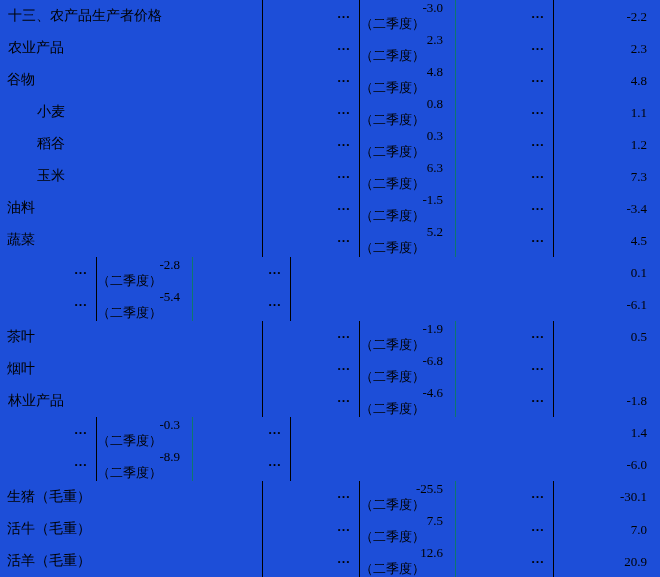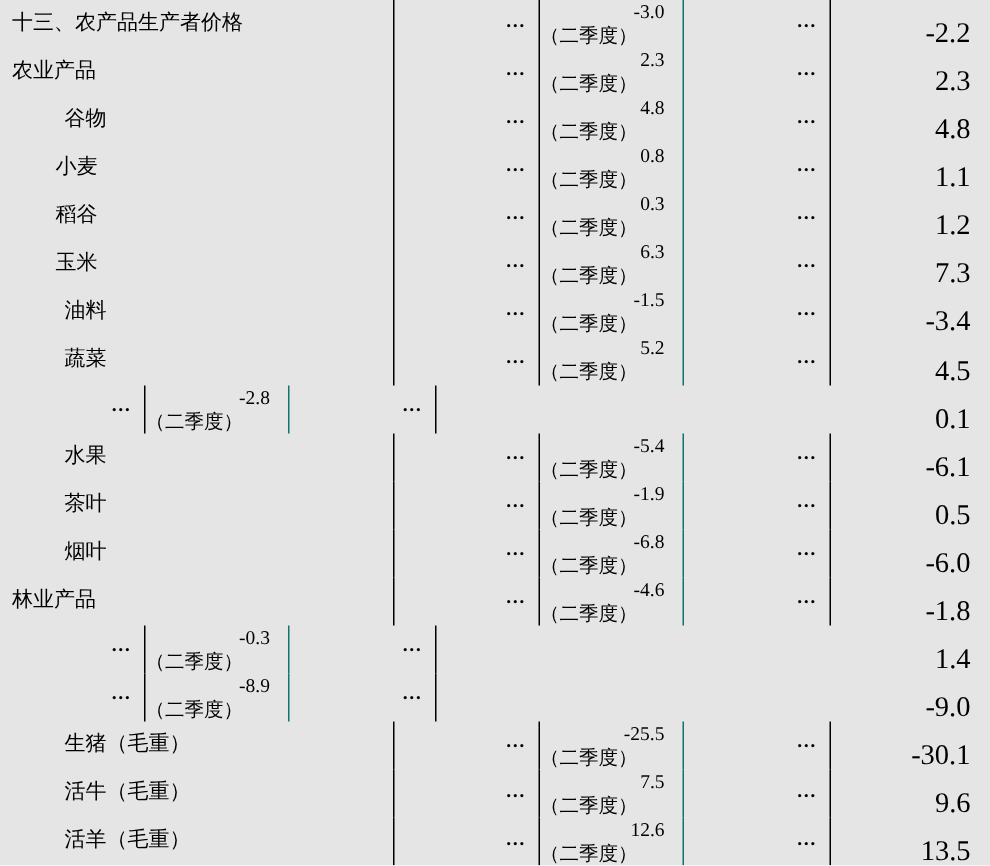--- a/index.html
+++ b/index.html
@@ -4,21 +4,21 @@
 <style>
   html, body {
     margin: 0;
     padding: 0;
     background: #ffffff;
   }
   .table-wrap {
     position: relative;
     width: 660px;
     height: 577px;
-    background: #e5e5e5;
+    background: #1d4ed8;
     overflow: hidden;
     font-family: "Liberation Serif", "DejaVu Serif", serif;
     color: #000000;
   }
   .rows {
     display: flex;
     flex-direction: column;
     width: 100%;
     height: 100%;
   }
@@ -56,29 +56,28 @@
   .c4 {
     width: 98px;
     border-right: 1px solid #000000;
     justify-content: flex-end;
     padding-right: 10px;
   }
   .c5 {
     flex: 1;
     justify-content: flex-end;
     padding-right: 13px;
-    font-size: 19px;
-    align-items: flex-end;
+    font-size: 13px;
   }
   .label {
     white-space: nowrap;
     line-height: 1;
   }
   .indent-0 { padding-left: 8px; }
-  .indent-1 { padding-left: 19px; margin-left: 24px; }
+  .indent-1 { padding-left: 7px; }
   .indent-2 { padding-left: 37px; }
   .dots {
     font-weight: bold;
     font-size: 13px;
     line-height: 1;
     transform: translateY(-3px);
     letter-spacing: -1px;
   }
   .q-value {
     text-align: right;
@@ -265,23 +264,20 @@
     </div>
     <div class="cell c4">
       <span class="dots">…</span>
     </div>
     <div class="cell c5">
       <span class="r-value">0.1</span>
     </div>
   </div>
 
   <div class="row">
-    <div class="cell c1">
-      <span class="label indent-1">水果</span>
-    </div>
     <div class="cell c2">
       <span class="dots">…</span>
     </div>
     <div class="cell c3">
       <div class="q-value">-5.4</div>
       <div class="q-note">（二季度）</div>
     </div>
     <div class="cell c4">
       <span class="dots">…</span>
     </div>
@@ -316,78 +312,75 @@
     <div class="cell c2">
       <span class="dots">…</span>
     </div>
     <div class="cell c3">
       <div class="q-value">-6.8</div>
       <div class="q-note">（二季度）</div>
     </div>
     <div class="cell c4">
       <span class="dots">…</span>
     </div>
+  </div>
+
+  <div class="row">
+    <div class="cell c1">
+      <span class="label indent-0">林业产品</span>
+    </div>
+    <div class="cell c2">
+      <span class="dots">…</span>
+    </div>
+    <div class="cell c3">
+      <div class="q-value">-4.6</div>
+      <div class="q-note">（二季度）</div>
+    </div>
+    <div class="cell c4">
+      <span class="dots">…</span>
+    </div>
+    <div class="cell c5">
+      <span class="r-value">-1.8</span>
+    </div>
+  </div>
+
+  <div class="row">
+    <div class="cell c2">
+      <span class="dots">…</span>
+    </div>
+    <div class="cell c3">
+      <div class="q-value">-0.3</div>
+      <div class="q-note">（二季度）</div>
+    </div>
+    <div class="cell c4">
+      <span class="dots">…</span>
+    </div>
+    <div class="cell c5">
+      <span class="r-value">1.4</span>
+    </div>
+  </div>
+
+  <div class="row">
+    <div class="cell c2">
+      <span class="dots">…</span>
+    </div>
+    <div class="cell c3">
+      <div class="q-value">-8.9</div>
+      <div class="q-note">（二季度）</div>
+    </div>
+    <div class="cell c4">
+      <span class="dots">…</span>
+    </div>
     <div class="cell c5">
       <span class="r-value">-6.0</span>
     </div>
   </div>
 
   <div class="row">
     <div class="cell c1">
-      <span class="label indent-0">林业产品</span>
-    </div>
-    <div class="cell c2">
-      <span class="dots">…</span>
-    </div>
-    <div class="cell c3">
-      <div class="q-value">-4.6</div>
-      <div class="q-note">（二季度）</div>
-    </div>
-    <div class="cell c4">
-      <span class="dots">…</span>
-    </div>
-    <div class="cell c5">
-      <span class="r-value">-1.8</span>
-    </div>
-  </div>
-
-  <div class="row">
-    <div class="cell c2">
-      <span class="dots">…</span>
-    </div>
-    <div class="cell c3">
-      <div class="q-value">-0.3</div>
-      <div class="q-note">（二季度）</div>
-    </div>
-    <div class="cell c4">
-      <span class="dots">…</span>
-    </div>
-    <div class="cell c5">
-      <span class="r-value">1.4</span>
-    </div>
-  </div>
-
-  <div class="row">
-    <div class="cell c2">
-      <span class="dots">…</span>
-    </div>
-    <div class="cell c3">
-      <div class="q-value">-8.9</div>
-      <div class="q-note">（二季度）</div>
-    </div>
-    <div class="cell c4">
-      <span class="dots">…</span>
-    </div>
-    <div class="cell c5">
-      <span class="r-value">-9.0</span>
-    </div>
-  </div>
-
-  <div class="row">
-    <div class="cell c1">
       <span class="label indent-1">生猪（毛重）</span>
     </div>
     <div class="cell c2">
       <span class="dots">…</span>
     </div>
     <div class="cell c3">
       <div class="q-value">-25.5</div>
       <div class="q-note">（二季度）</div>
     </div>
     <div class="cell c4">
@@ -406,36 +399,36 @@
       <span class="dots">…</span>
     </div>
     <div class="cell c3">
       <div class="q-value">7.5</div>
       <div class="q-note">（二季度）</div>
     </div>
     <div class="cell c4">
       <span class="dots">…</span>
     </div>
     <div class="cell c5">
-      <span class="r-value">9.6</span>
+      <span class="r-value">7.0</span>
     </div>
   </div>
 
   <div class="row">
     <div class="cell c1">
       <span class="label indent-1">活羊（毛重）</span>
     </div>
     <div class="cell c2">
       <span class="dots">…</span>
     </div>
     <div class="cell c3">
       <div class="q-value">12.6</div>
       <div class="q-note">（二季度）</div>
     </div>
     <div class="cell c4">
       <span class="dots">…</span>
     </div>
     <div class="cell c5">
-      <span class="r-value">13.5</span>
+      <span class="r-value">20.9</span>
     </div>
   </div>
 </div>
 </div>
 
 </body></html>

